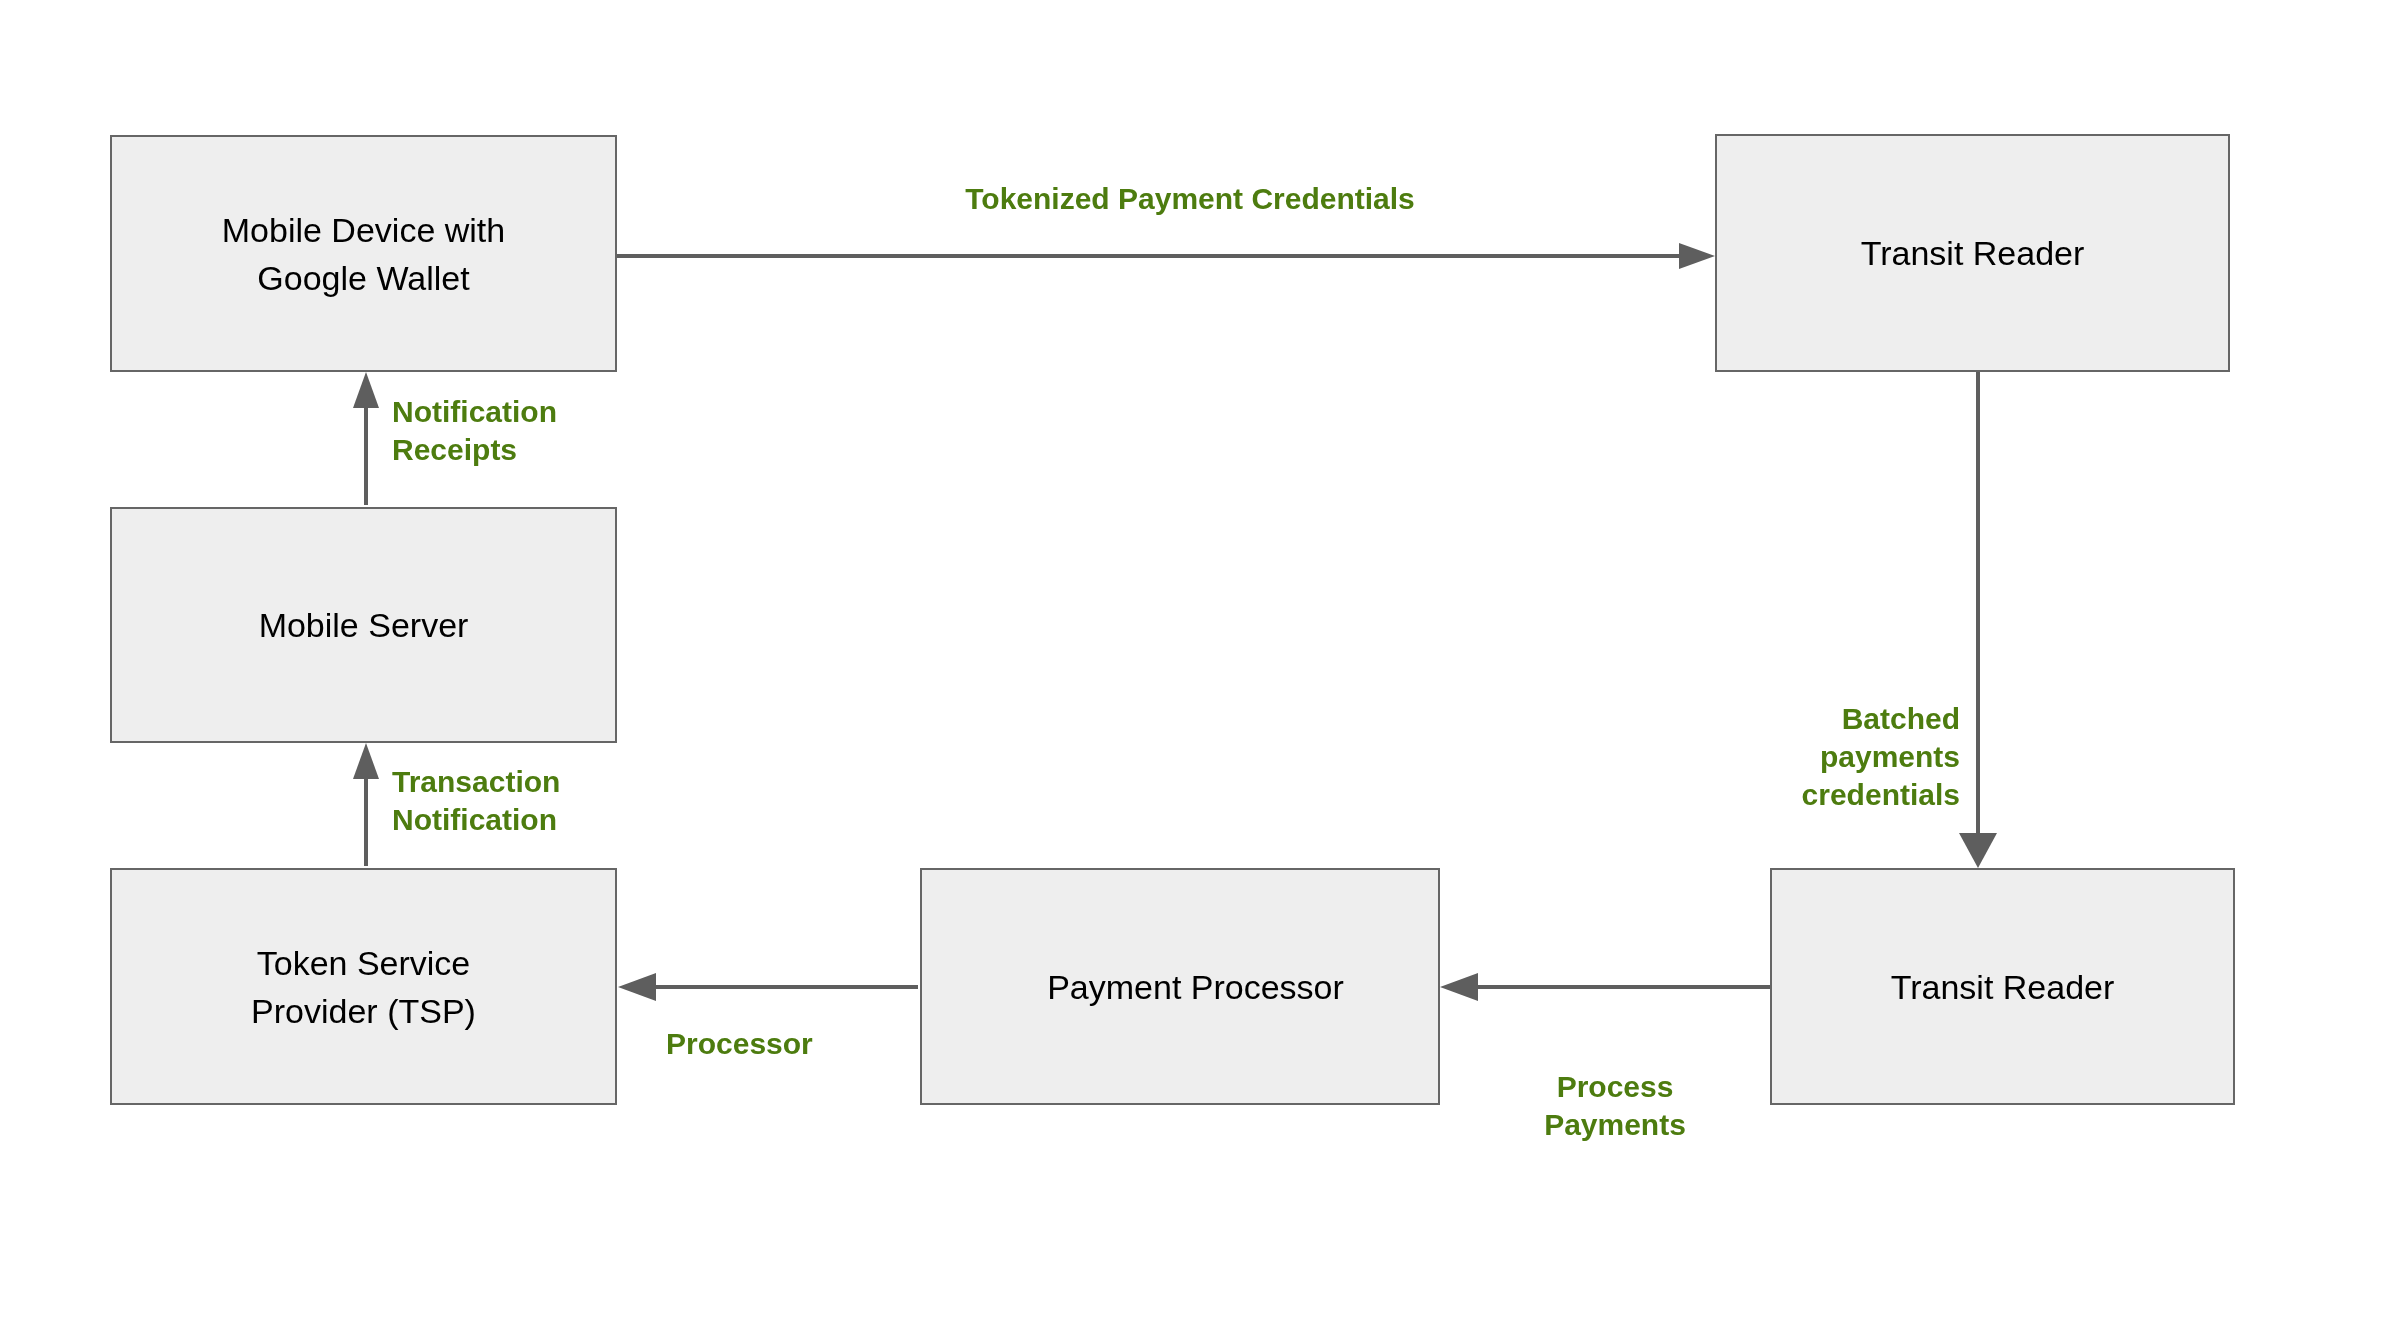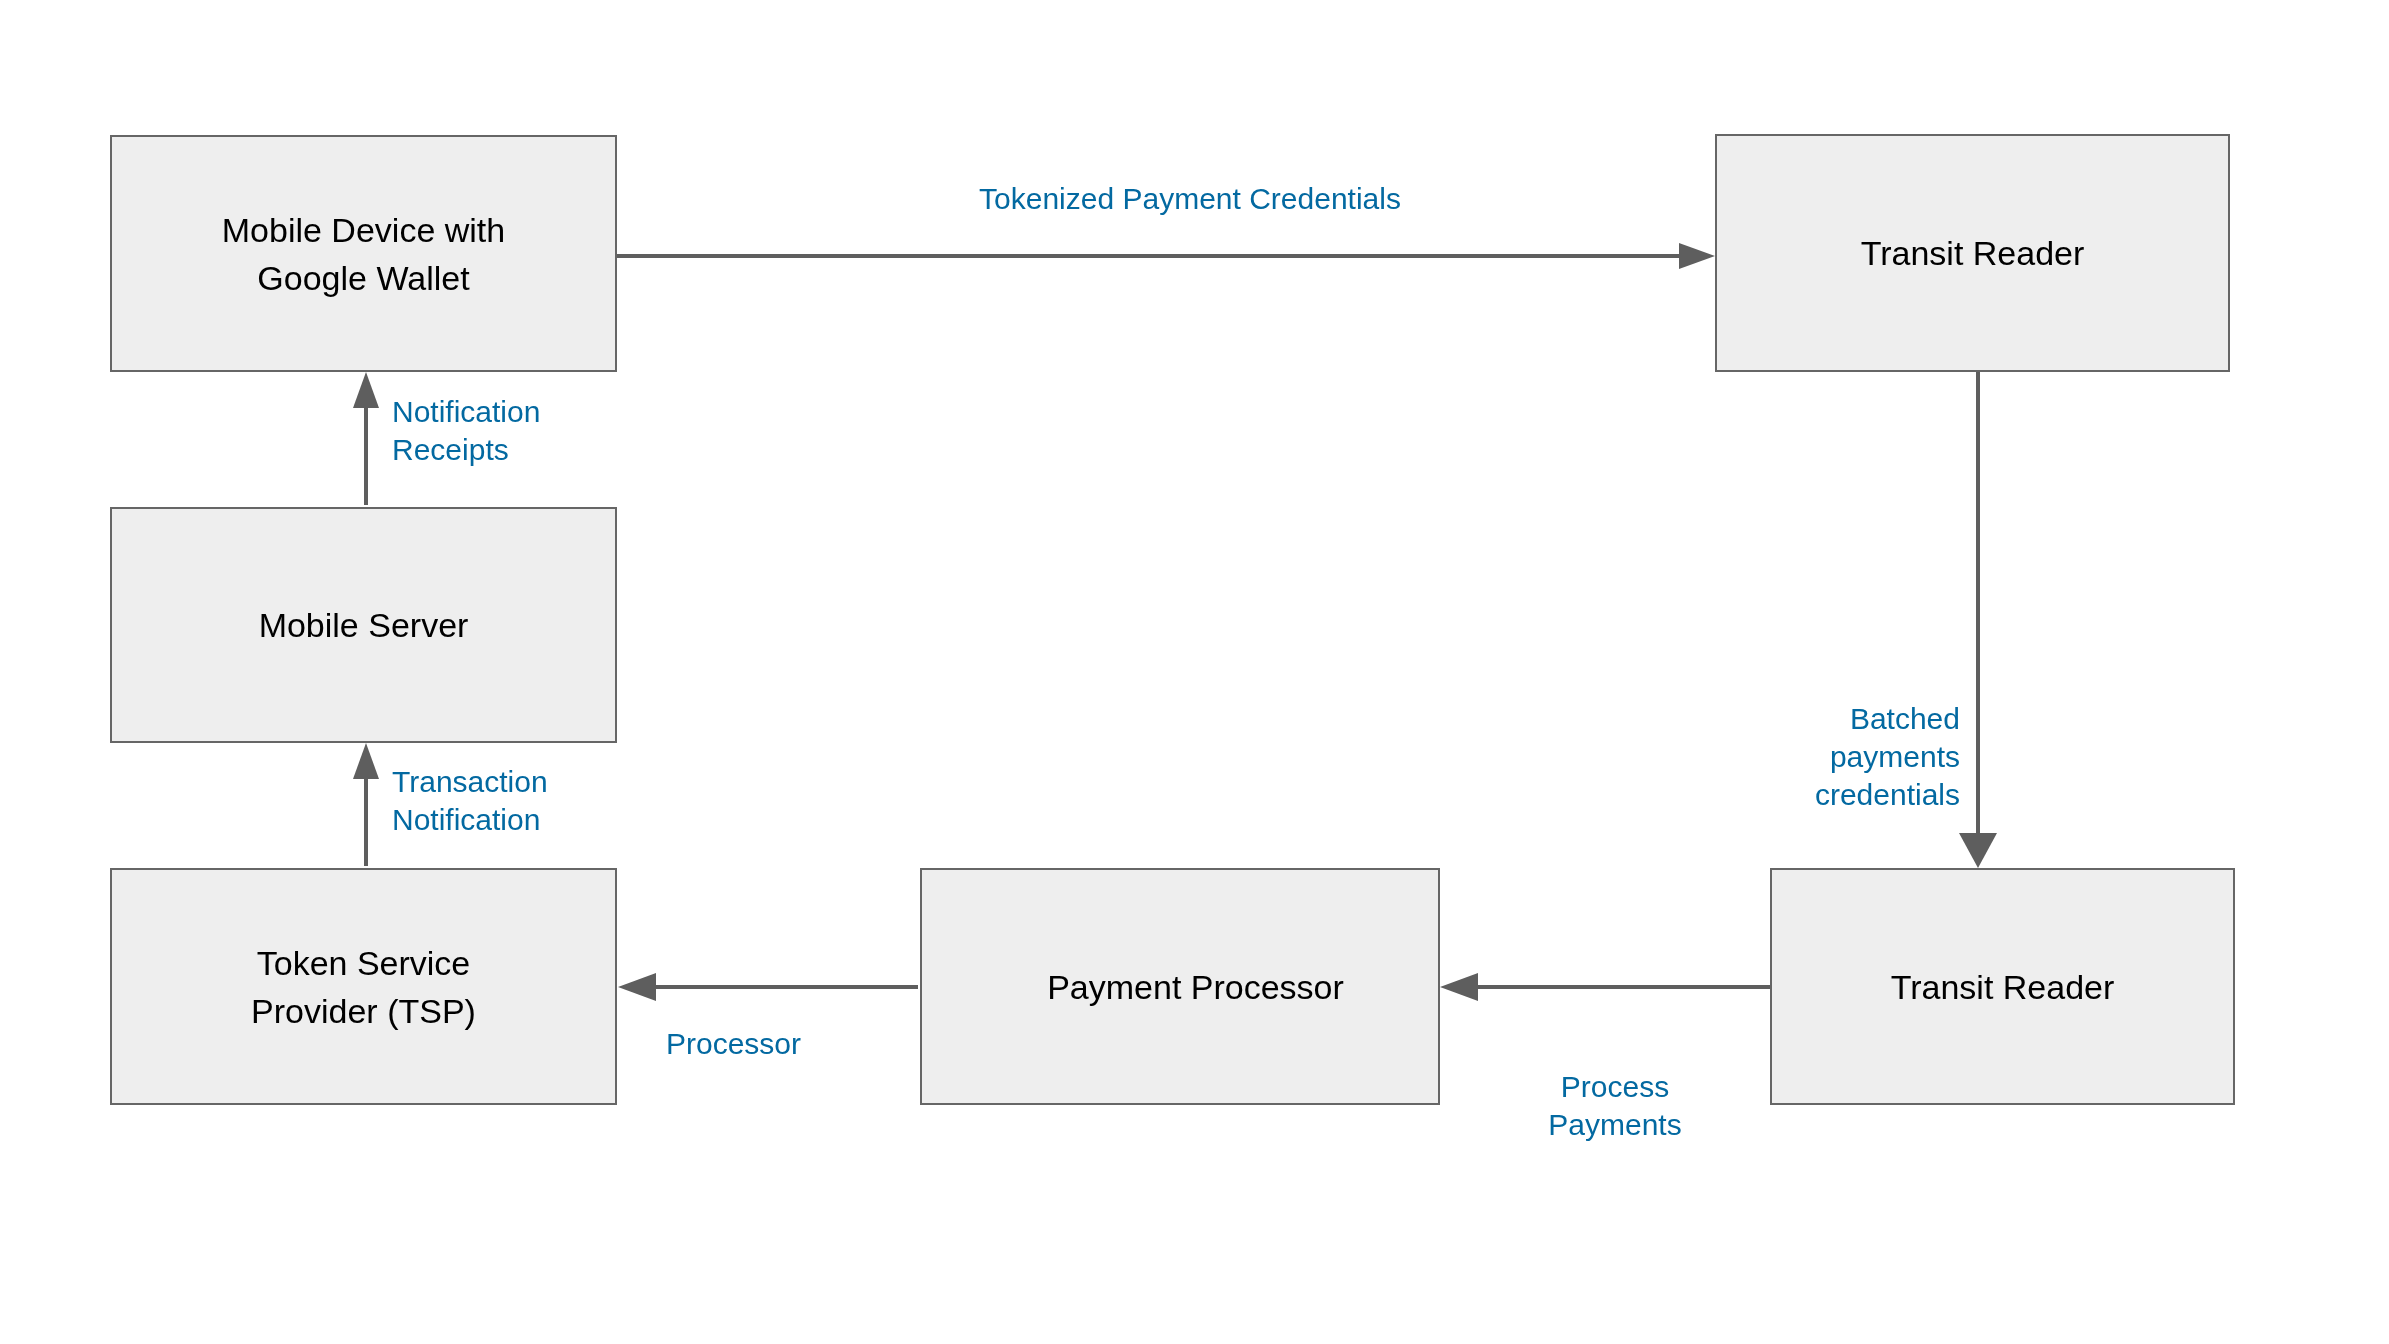--- a/index.html
+++ b/index.html
@@ -27,24 +27,24 @@
     justify-content: center;
     text-align: center;
     color: #000000;
     font-size: 34px;
     line-height: 48px;
     font-weight: normal;
     white-space: pre-line;
   }
   .edge-label {
     position: absolute;
-    font-weight: normal;
+    font-weight: bold;
     font-size: 30px;
     line-height: 38px;
-    color: #0369a1;
+    color: #4d7c0f;
     white-space: pre-line;
   }
   .el-center { text-align: center; }
   .el-left   { text-align: left; }
   .el-right  { text-align: right; }
 
   svg.edges {
     position: absolute;
     left: 0; top: 0;
     width: 2389px;

